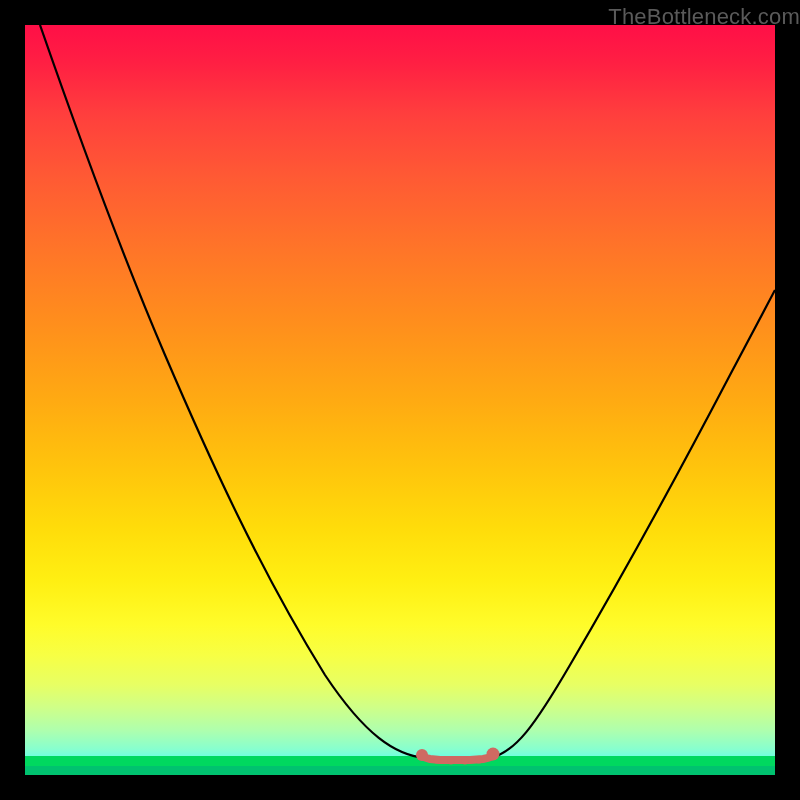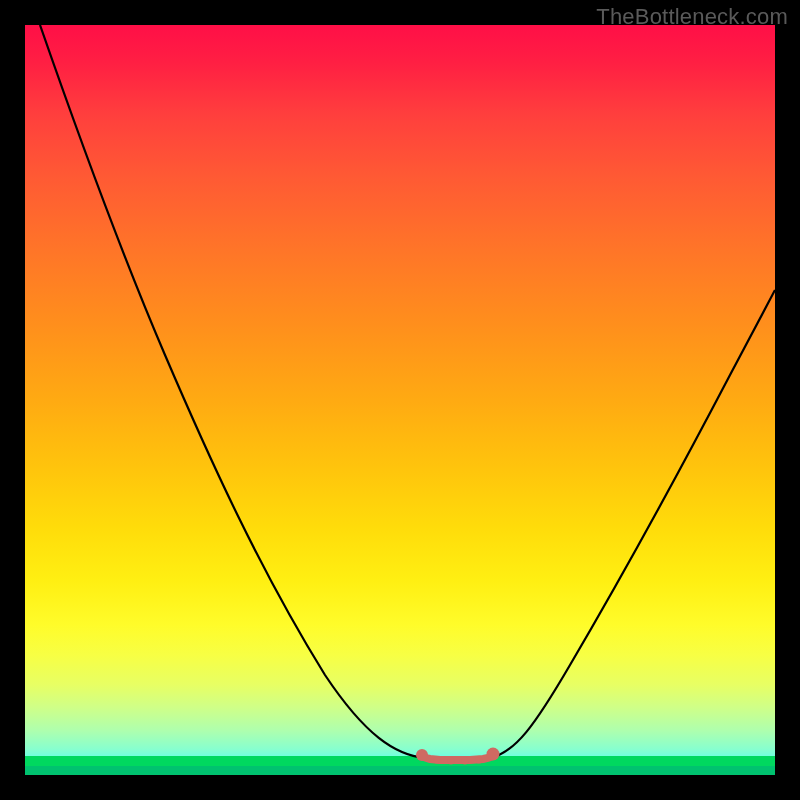--- a/index.html
+++ b/index.html
@@ -6,21 +6,21 @@
   body {
     width: 800px;
     height: 800px;
     background: #000;
     font-family: Arial, Helvetica, sans-serif;
     position: relative;
   }
   .watermark {
     position: absolute;
     top: 4px;
-    right: 12px;
+    right: 0;
     color: #5a5a5a;
     font-size: 22px;
     font-weight: 400;
     letter-spacing: 0.2px;
     z-index: 10;
   }
   .frame {
     position: absolute;
     top: 25px;
     left: 25px;

